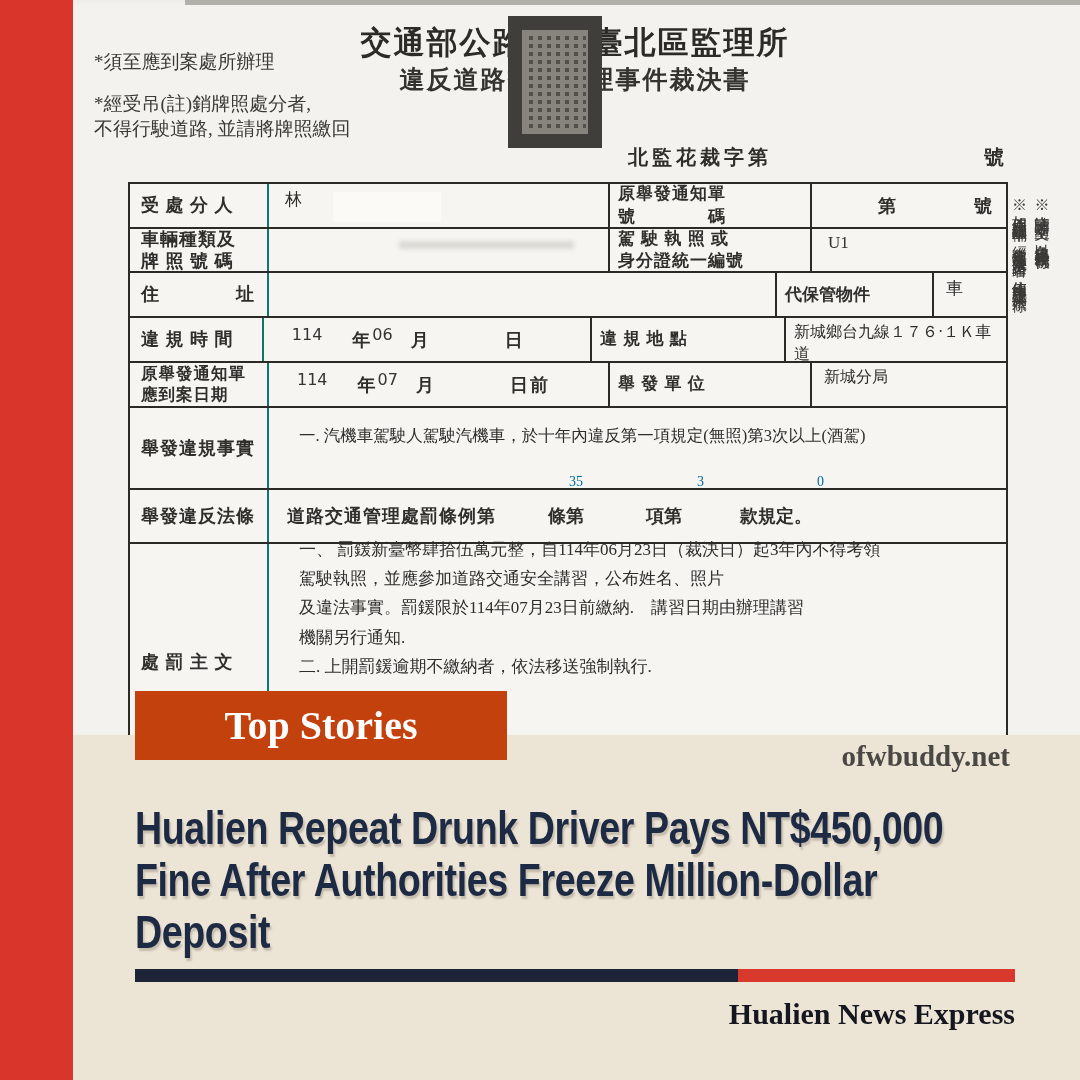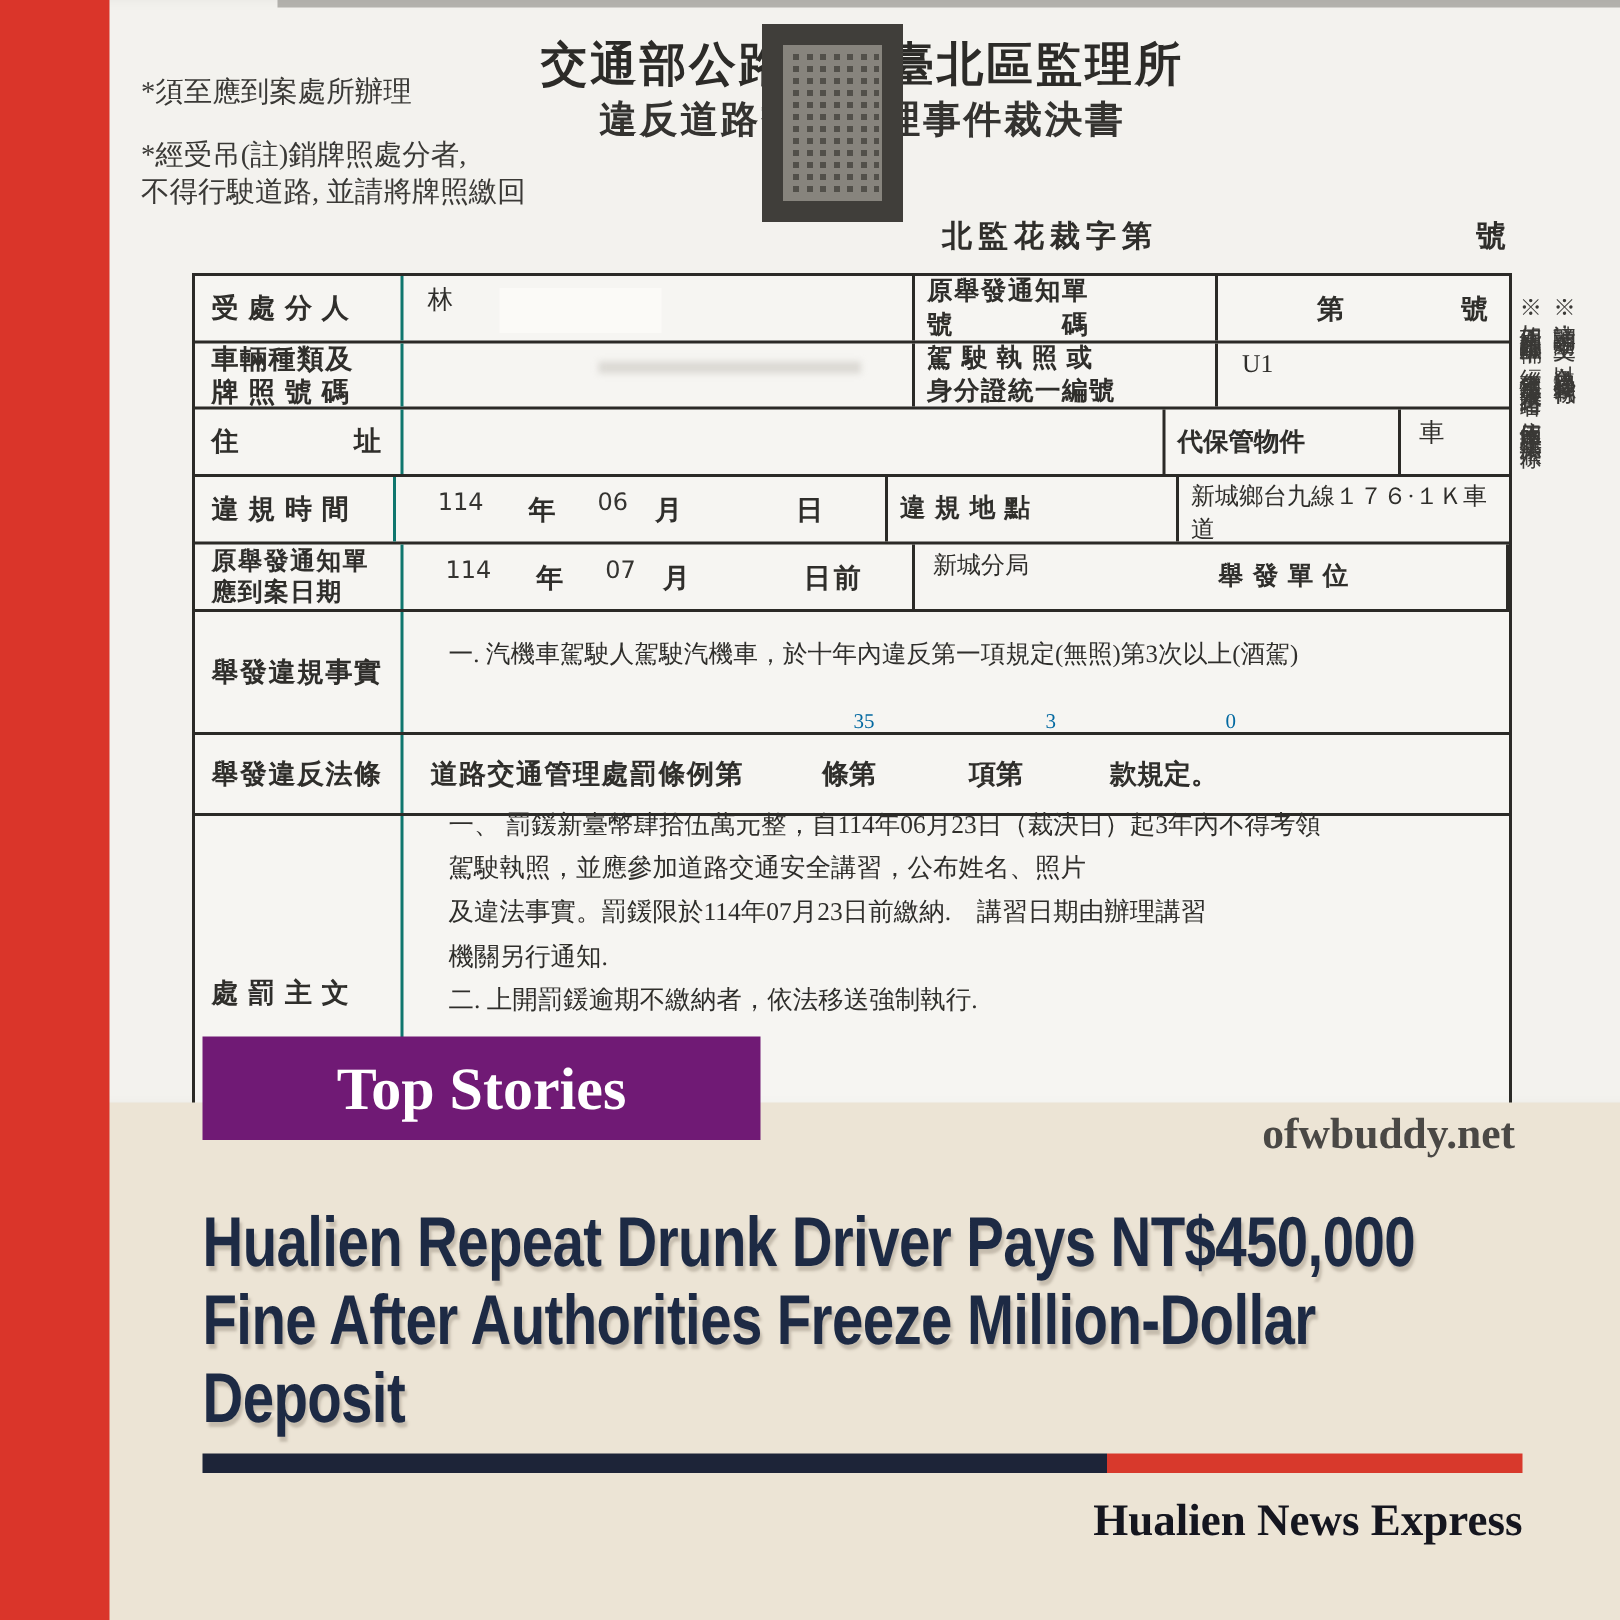--- a/index.html
+++ b/index.html
@@ -41,40 +41,40 @@
       white-space:pre-line;line-height:1.3;letter-spacing:1px;}
   .v-right{flex:1;}
   .val-text{font-size:17px;padding:4px 0 0 16px;}
   .redact{position:absolute;left:64px;top:8px;width:108px;height:30px;background:#fbfaf7;}
   .smudge{position:absolute;left:130px;top:12px;width:175px;height:8px;background:#dbd9d4;filter:blur(2px);}
   .no-cell{display:flex;justify-content:space-between;align-items:center;
            padding:0 14px 0 66px;font-size:18px;font-weight:bold;}
   .date-cell{display:flex;align-items:center;padding-left:28px;font-size:18px;font-weight:bold;letter-spacing:2px;}
   .num{font-family:"DejaVu Sans","Liberation Sans",sans-serif;font-weight:normal;font-size:16px;
        letter-spacing:0;transform:translateY(-5px);color:#35342ف1;color:#353431;}
-  .g1{margin-left:30px;} .g2{margin-left:26px;} .g3{margin-left:18px;} .g4{margin-left:74px;}
+  .g1{margin-left:30px;} .g2{} .g3{margin-left:18px;} .g4{margin-left:74px;}
   .loc-val{font-size:16px;padding:3px 0 0 8px;width:212px;line-height:1.35;overflow:visible;}
   .fact-cell{flex:1;font-size:16.5px;padding:5px 6px 0 30px;line-height:1.4;margin-top:11px;}
   .law-cell{flex:1;display:flex;align-items:center;font-size:18px;font-weight:bold;position:relative;}
   .law-cell .t1{margin-left:18px;letter-spacing:1px;}
   .law-cell .t2{margin-left:52px;} .law-cell .t3{margin-left:62px;} .law-cell .t4{margin-left:58px;}
   .law-num{position:absolute;top:-16px;font-size:14px;font-weight:normal;color:#0369a1;
            font-family:"Liberation Serif",serif;}
   .ln1{left:300px;} .ln2{left:428px;} .ln3{left:548px;}
   .verdict-cell{flex:1;font-size:17px;line-height:1.72;padding-left:30px;white-space:pre-line;
                 transform:translateY(-9px);z-index:2;}
 
   
   .vnotes{position:absolute;left:1008px;top:188px;height:820px;writing-mode:vertical-rl;
           font-size:15px;letter-spacing:1.5px;line-height:1.5;color:#3a3936;}
   .vnotes div{margin:0;}
 
   
   .cream{position:absolute;left:0;top:735px;width:1080px;height:345px;background:#ece4d5;}
-  .banner{position:absolute;left:135px;top:691px;width:372px;height:69px;background:#701a75;
+  .banner{position:absolute;left:135px;top:691px;width:372px;height:69px;background:#c2410c;
           display:flex;align-items:center;justify-content:center;z-index:4;}
   .banner span{color:#ffffff;font-size:40px;font-weight:bold;font-family:"Liberation Serif",serif;}
   .site{position:absolute;right:70px;top:740px;font-size:29px;font-weight:bold;color:#4a4845;
         font-family:"Liberation Serif",serif;z-index:4;}
   .headline{position:absolute;left:135px;top:802px;z-index:4;color:#1d2a44;
             font-family:"Liberation Sans","DejaVu Sans",sans-serif;font-weight:bold;}
   .headline div{font-size:47px;line-height:52px;white-space:nowrap;letter-spacing:-.5px;
                 transform:scaleX(.8);transform-origin:left;
                 text-shadow:2px 3px 2px rgba(125,115,100,.35);}
   .divider{position:absolute;left:135px;top:969px;width:880px;height:13px;display:flex;z-index:4;}
@@ -166,24 +166,24 @@
       <div class="trow" style="height:45px;">
         <div class="cell lbl" style="font-size:16.5px;">原舉發通知單
 應到案日期</div>
         <div class="cell v-main br date-cell">
           <span class="num">114</span>
           <span class="g1">年</span>
           <span class="num g2">07</span>
           <span class="g3">月</span>
           <span class="g4">日前</span>
         </div>
+        <div class="cell l2 br">舉 發 單 位</div>
         <div class="cell v-right">
           <div class="val-text" style="padding-left:12px;font-size:16px;">新城分局</div>
         </div>
-        <div class="cell l2 br">舉 發 單 位</div>
       </div>
 
       <div class="trow" style="height:82px;">
         <div class="cell lbl">舉發違規事實</div>
         <div class="cell fact-cell">一. 汽機車駕駛人駕駛汽機車，於十年內違反第一項規定(無照)第3次以上(酒駕)</div>
       </div>
 
       <div class="trow" style="height:54px;">
         <div class="cell lbl">舉發違反法條</div>
         <div class="cell law-cell">

